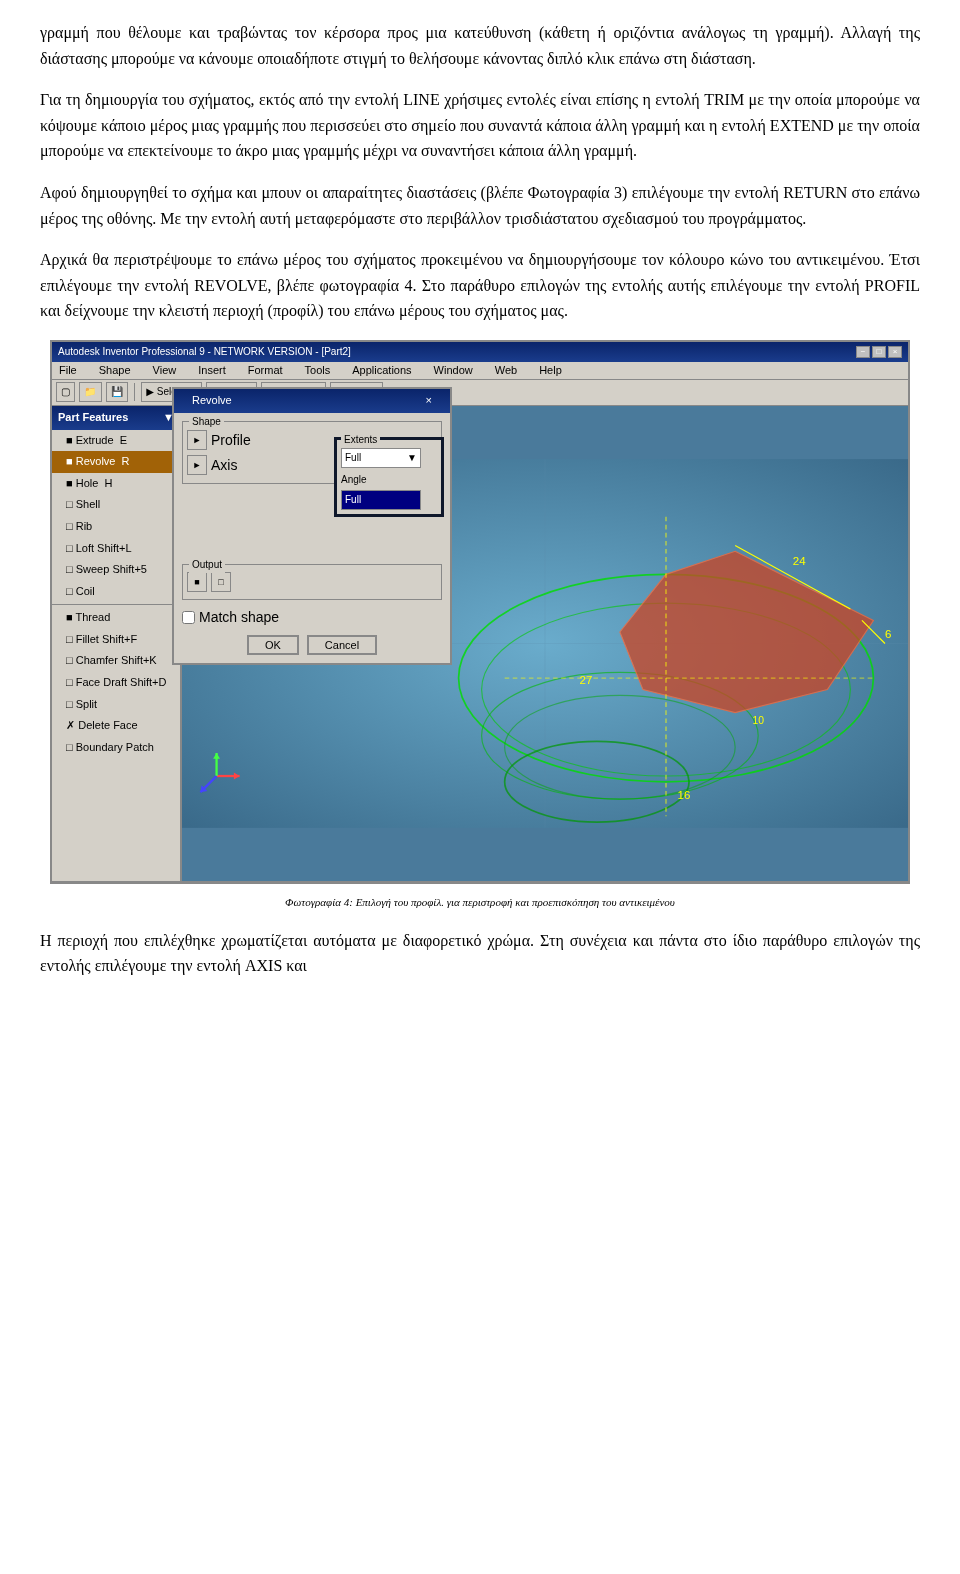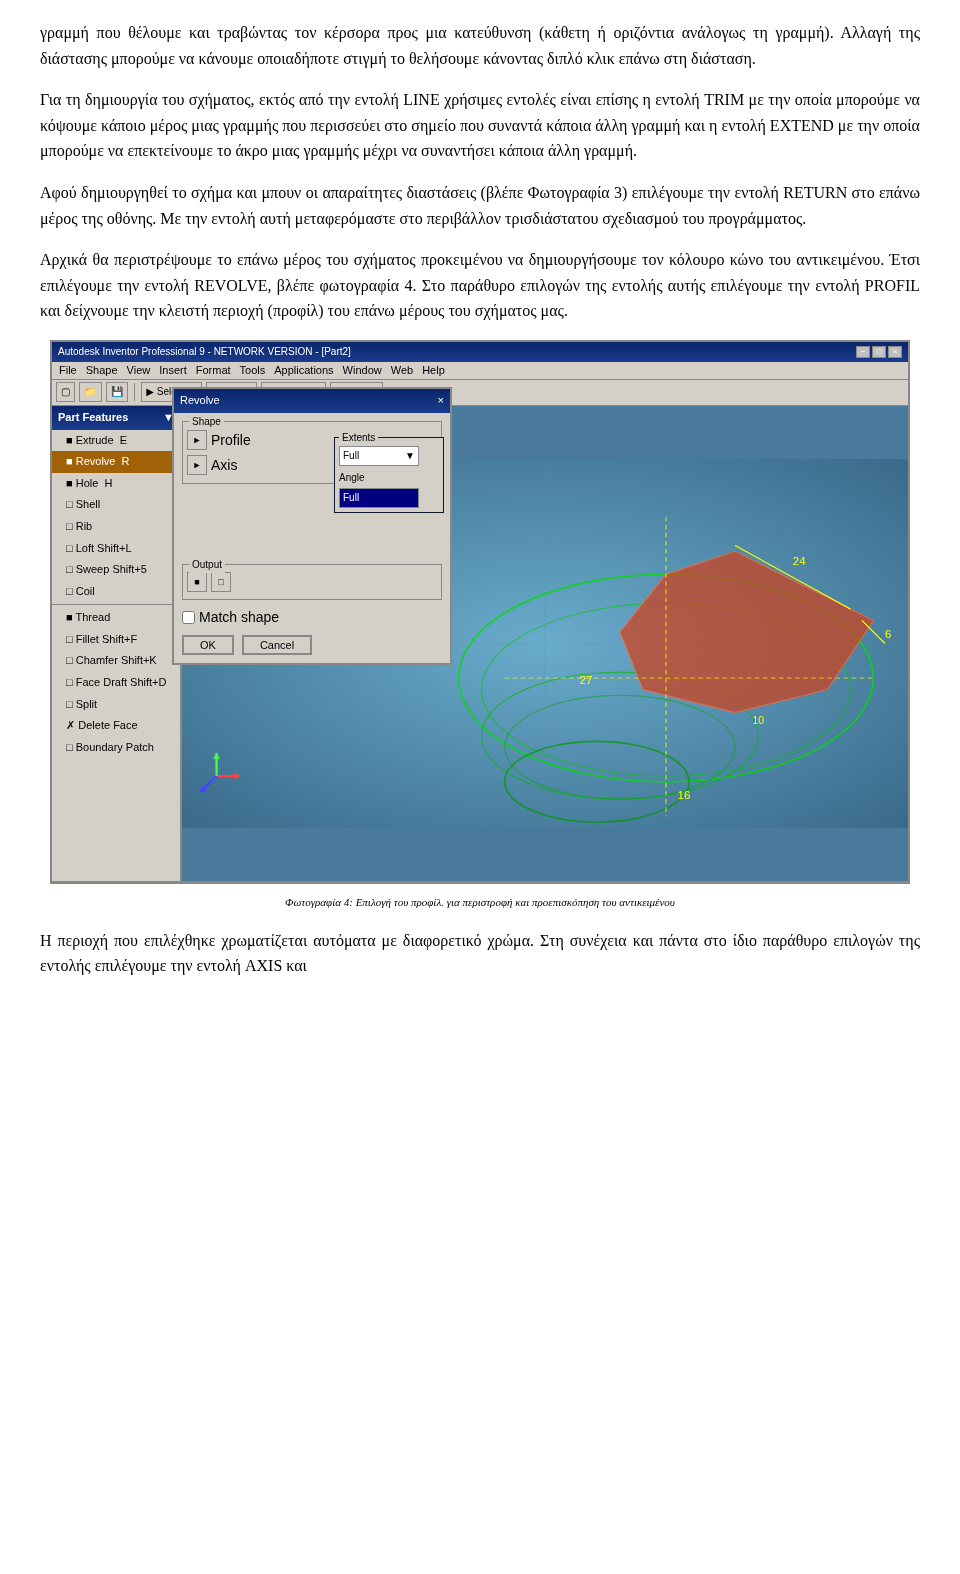--- a/index.html
+++ b/index.html
@@ -52,21 +52,21 @@
       justify-content: center;
       cursor: pointer;
     }
     
     .menu-bar {
       background: #d4d0c8;
       font-size: 11px;
       font-family: Arial, sans-serif;
       padding: 2px 4px;
       display: flex;
-      gap: 3px;
+      gap: 16px;
       border-bottom: 1px solid #888;
       height: 18px;
       align-items: center;
     }
     .menu-item {
       cursor: pointer;
       padding: 0 3px;
     }
     
     .toolbar {
@@ -137,21 +137,21 @@
       width: 280px;
       background: #d4d0c8;
       border: 2px solid #888;
       font-size: 11px;
       font-family: Arial, sans-serif;
       z-index: 10;
     }
     .dialog-title {
       background: linear-gradient(to bottom, #0a246a, #1a3c8c);
       color: #fff;
-      padding: 3px 6px;
+      padding: 3px 18px;
       font-size: 11px;
       display: flex;
       align-items: center;
       justify-content: space-between;
     }
     .dialog-content {
       padding: 8px;
     }
     .dialog-section {
       border: 1px solid #888;
@@ -203,20 +203,21 @@
       padding: 1px 3px;
       font-size: 10px;
       width: 80px;
     }
     .dialog-checkbox {
       margin-right: 4px;
     }
     .dialog-buttons {
       display: flex;
       gap: 8px;
+      justify-content: center;
       margin-top: 6px;
     }
     .dialog-btn {
       background: #d4d0c8;
       border: 2px solid #888;
       padding: 2px 16px;
       font-size: 11px;
       cursor: pointer;
     }
     
@@ -344,21 +345,21 @@
           <div class="dialog-row">
             <div class="dialog-icon">►</div>
             <span class="dialog-label">Profile</span>
           </div>
           <div class="dialog-row">
             <div class="dialog-icon">►</div>
             <span class="dialog-label">Axis</span>
           </div>
         </div>
 
-        <div style="position:absolute;top:48px;left:160px;width:110px;border:1px solid #0f172a;padding:4px;background:#d4d0c8;">
+        <div style="position:absolute;top:48px;left:160px;width:110px;border:3px solid #0f172a;padding:4px;background:#d4d0c8;">
           <div style="position:absolute;top:-8px;left:4px;background:#d4d0c8;padding:0 3px;font-size:10px;font-family:Arial,sans-serif;">Extents</div>
           <div class="dialog-dropdown" style="margin-top:4px;">
             <span>Full</span>
               <span>▼</span>
           </div>
           <div style="margin-top:4px;font-size:10px;font-family:Arial,sans-serif;">Angle</div>
           <div class="dialog-dropdown-blue" style="margin-top:2px;">
             <span>Full</span>
           </div>
         </div>

